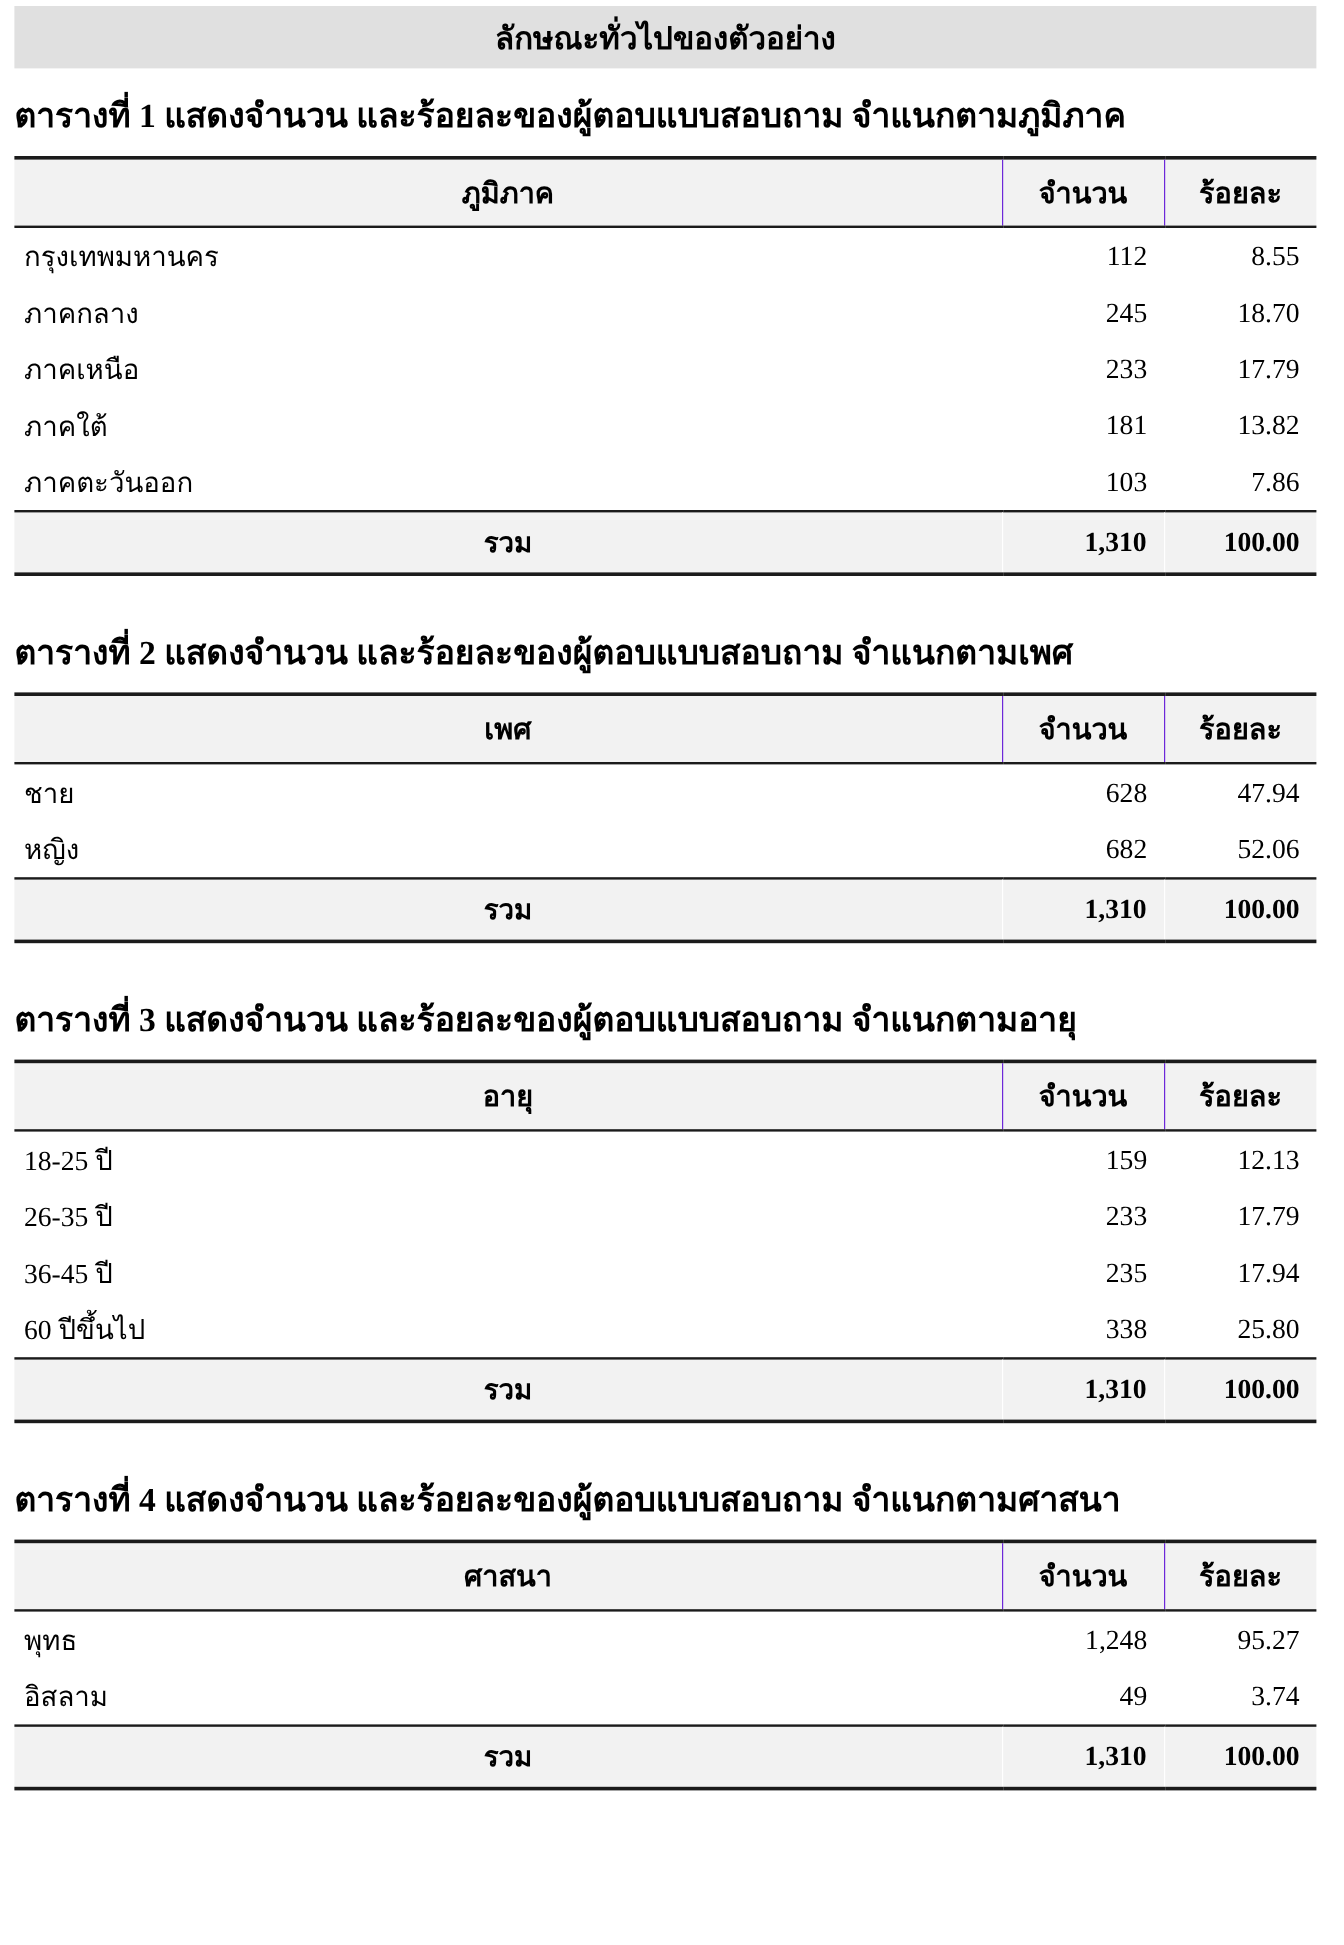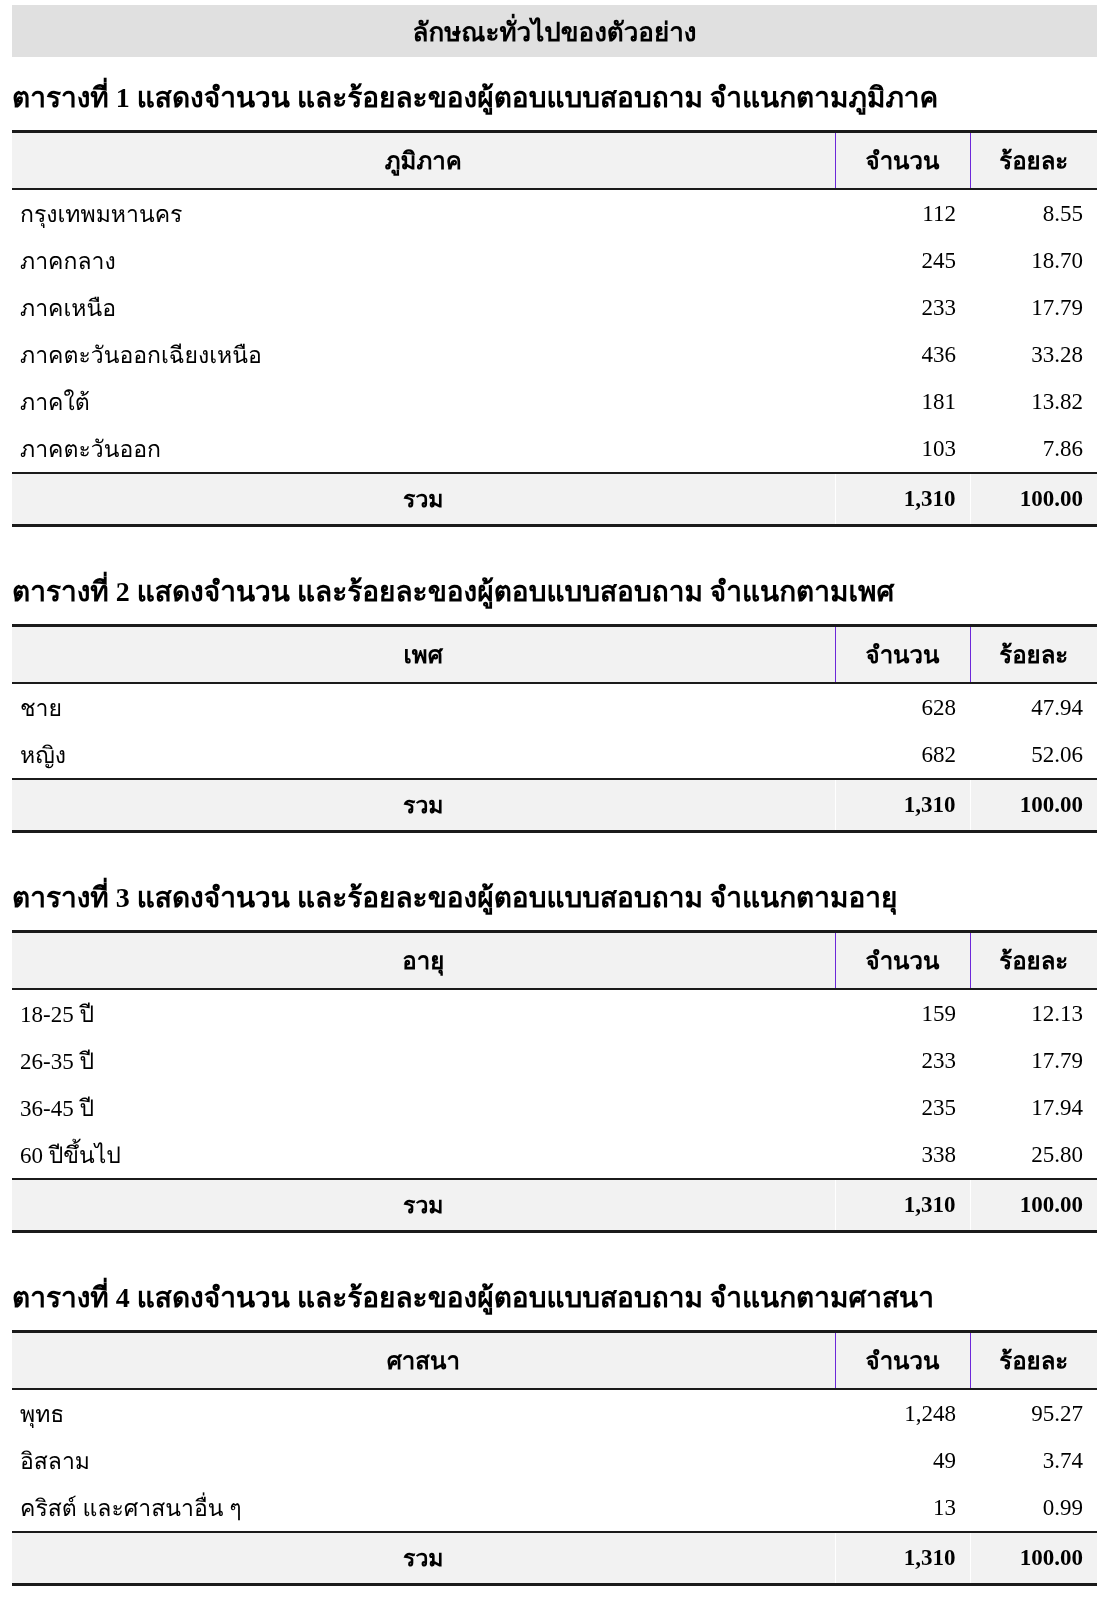--- a/index.html
+++ b/index.html
@@ -104,25 +104,20 @@
               <td class="label">ภาคกลาง</td>
               <td class="num">245</td>
               <td class="num">18.70</td>
             </tr>
             <tr>
               <td class="label">ภาคเหนือ</td>
               <td class="num">233</td>
               <td class="num">17.79</td>
             </tr>
             <tr>
-              <td class="label">ภาคตะวันออกเฉียงเหนือ</td>
-              <td class="num">436</td>
-              <td class="num">33.28</td>
-            </tr>
-            <tr>
               <td class="label">ภาคใต้</td>
               <td class="num">181</td>
               <td class="num">13.82</td>
             </tr>
             <tr>
               <td class="label">ภาคตะวันออก</td>
               <td class="num">103</td>
               <td class="num">7.86</td>
             </tr>
             <tr class="total-row">
@@ -233,25 +228,20 @@
             <tr>
               <td class="label">พุทธ</td>
               <td class="num">1,248</td>
               <td class="num">95.27</td>
             </tr>
             <tr>
               <td class="label">อิสลาม</td>
               <td class="num">49</td>
               <td class="num">3.74</td>
             </tr>
-            <tr>
-              <td class="label">คริสต์ และศาสนาอื่น ๆ</td>
-              <td class="num">13</td>
-              <td class="num">0.99</td>
-            </tr>
             <tr class="total-row">
               <td class="label">รวม</td>
               <td class="num">1,310</td>
               <td class="num">100.00</td>
             </tr>
           </tbody>
     </table>
   </section>
 </div>
 </div>

